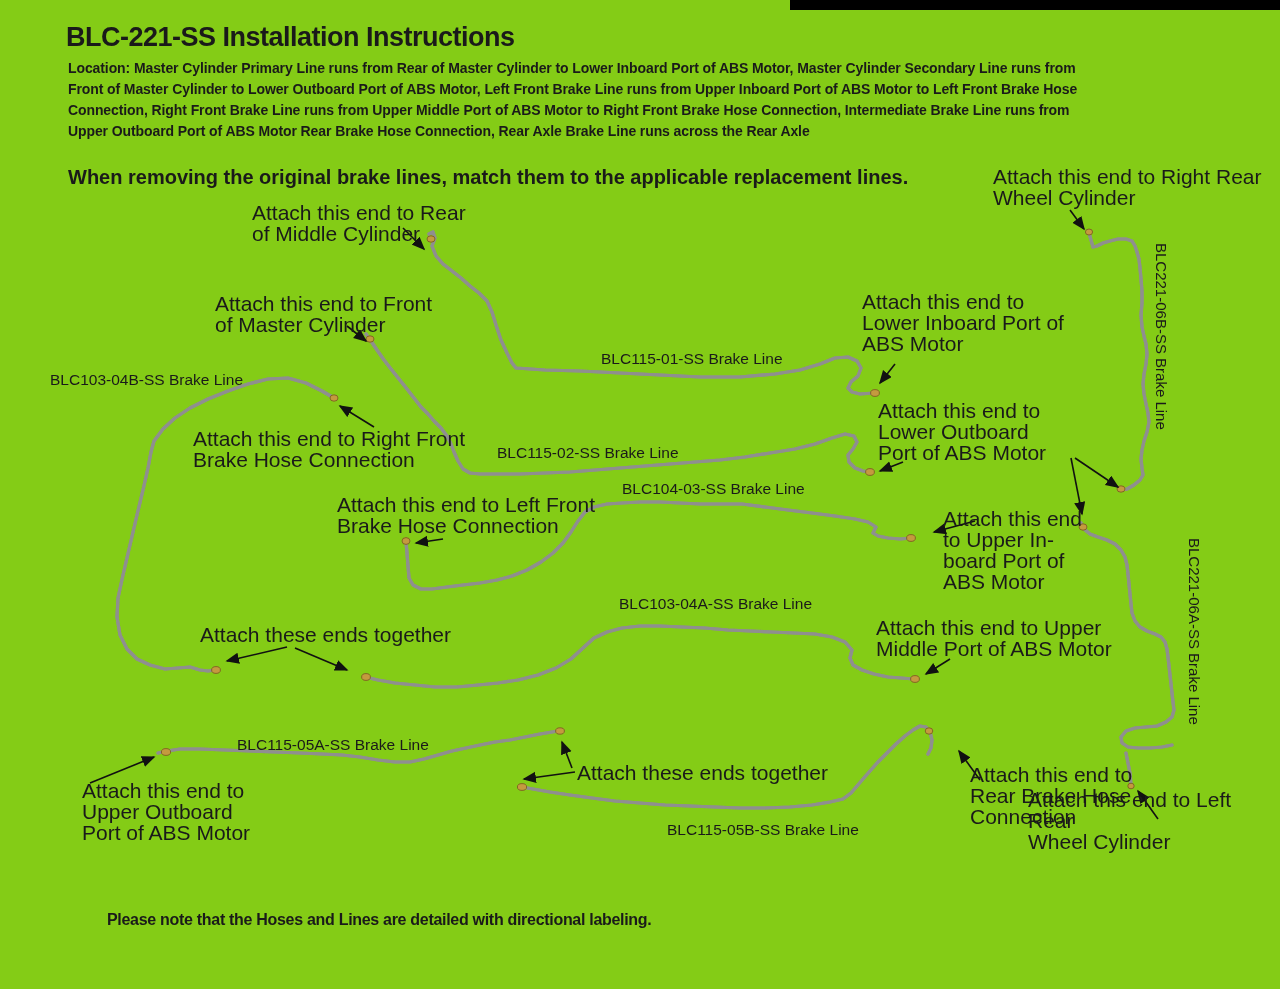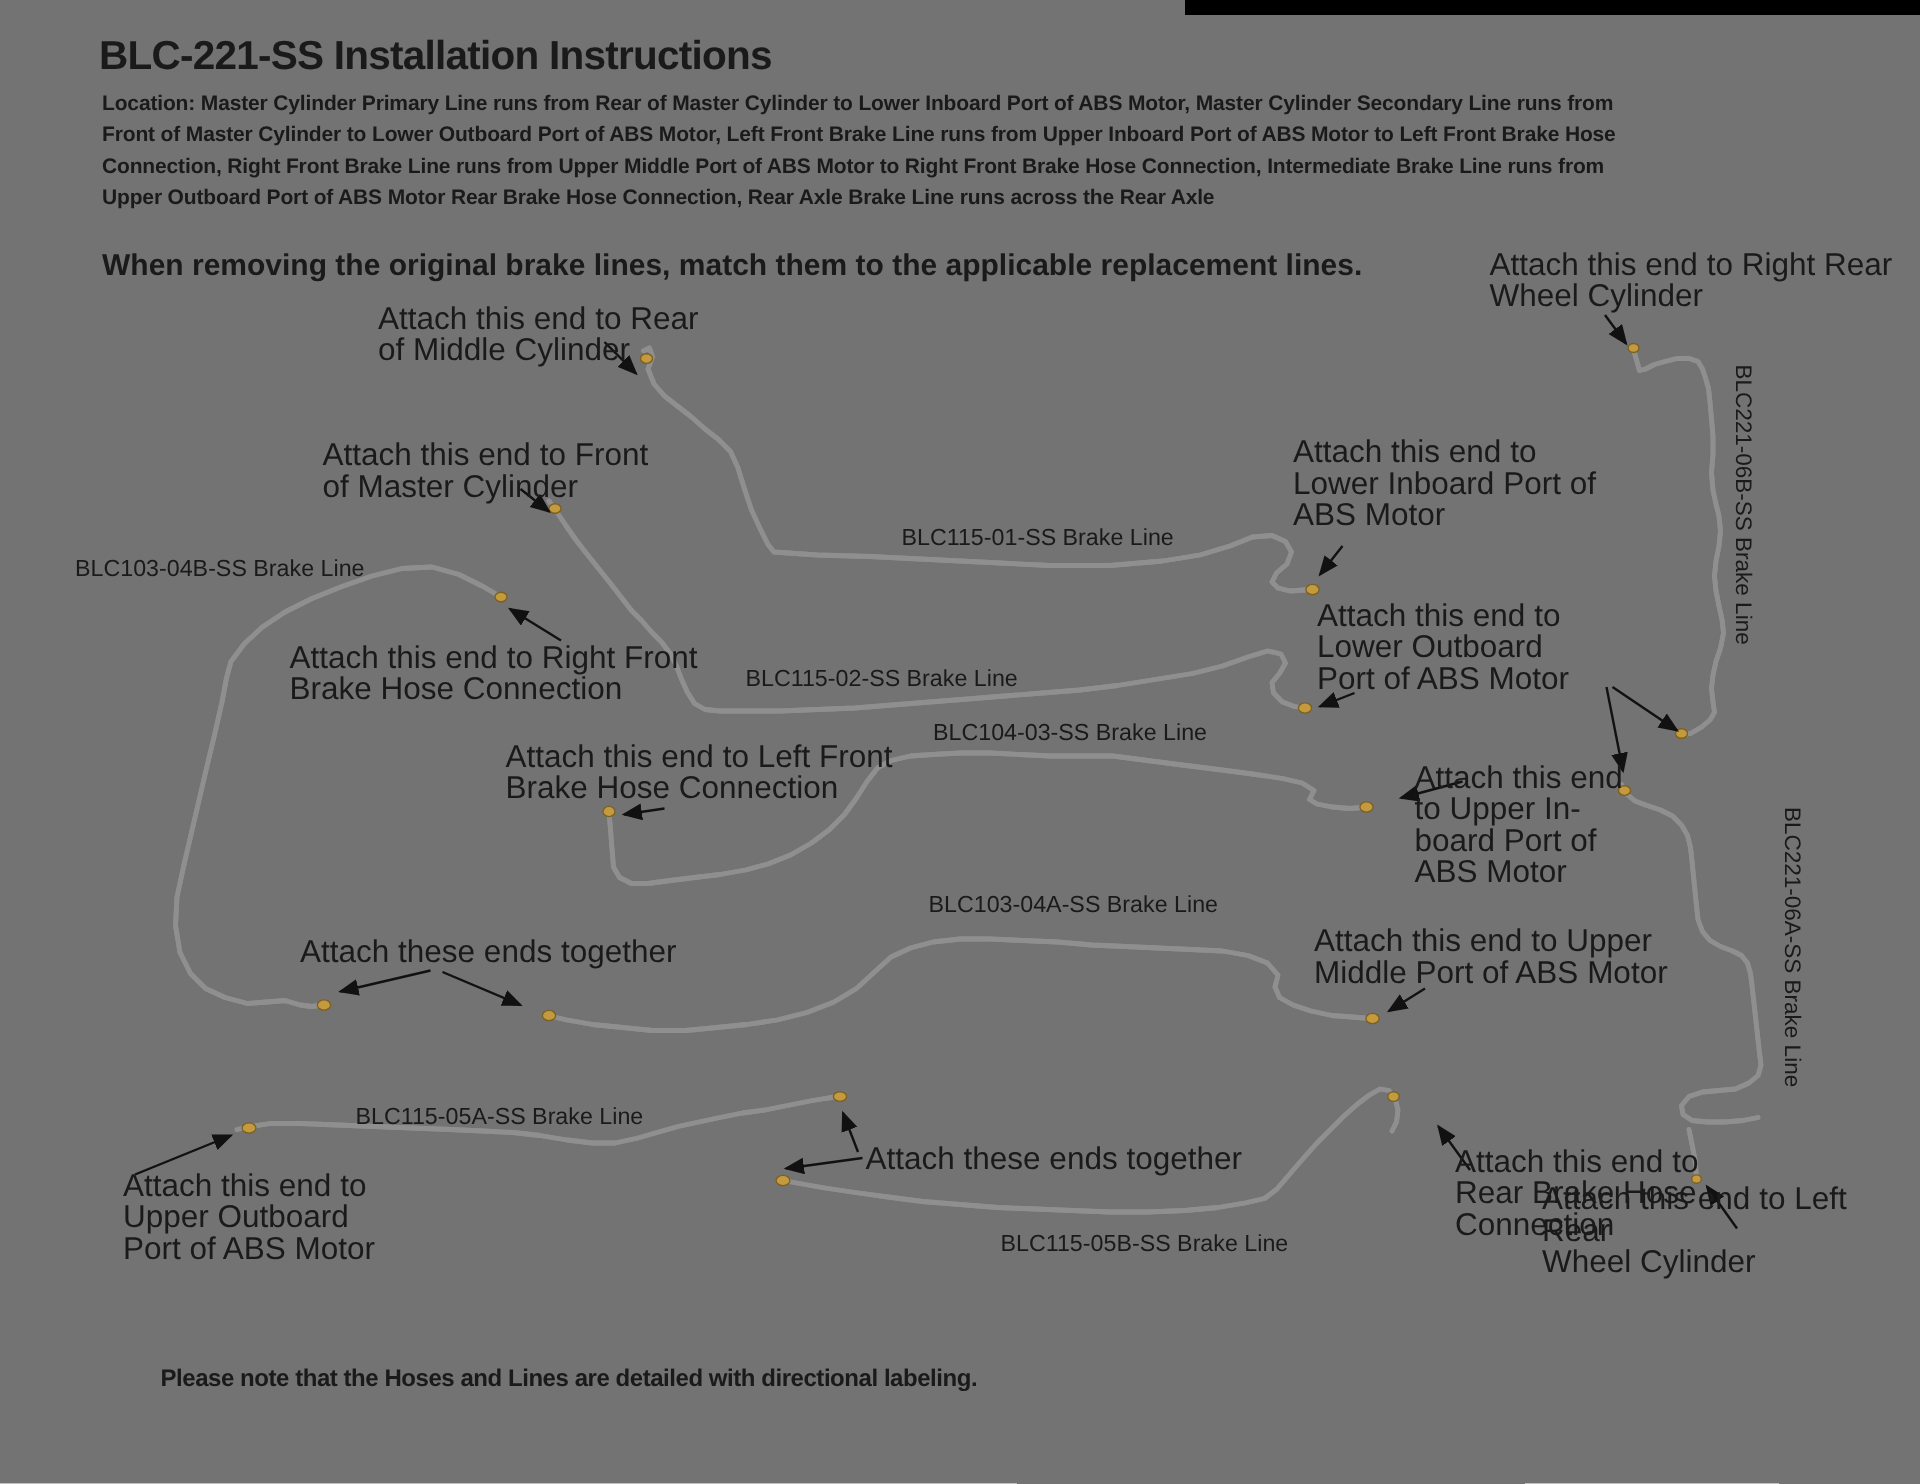--- a/index.html
+++ b/index.html
@@ -1,16 +1,16 @@
 <!DOCTYPE html>
 <html><head>
 <meta charset="utf-8">
 <style>
   html,body{margin:0;padding:0;background:#ffffff;}
-  #canvas{position:relative;width:1280px;height:989px;background:#737373;overflow:hidden;
+  #canvas{position:relative;width:1280px;height:989px;background:#84cc16;overflow:hidden;
           font-family:"Liberation Sans",sans-serif;color:#1a1a1a;}
   .abs{position:absolute;white-space:pre-line;}
   .title{font-size:27px;font-weight:bold;letter-spacing:-0.5px;white-space:nowrap;}
   .loc{font-size:14px;font-weight:bold;letter-spacing:-0.1px;line-height:21px;}
   .intro{font-size:20px;font-weight:bold;white-space:nowrap;}
   .callout{font-size:21px;line-height:21px;}
   .part{font-size:15.5px;white-space:nowrap;}
   .vpart{font-size:15px;writing-mode:vertical-rl;text-orientation:mixed;white-space:nowrap;}
   .footer{font-size:16px;font-weight:bold;letter-spacing:-0.3px;line-height:23px;}
   .topbar{position:absolute;left:790px;top:0;width:490px;height:10px;background:#000;}

